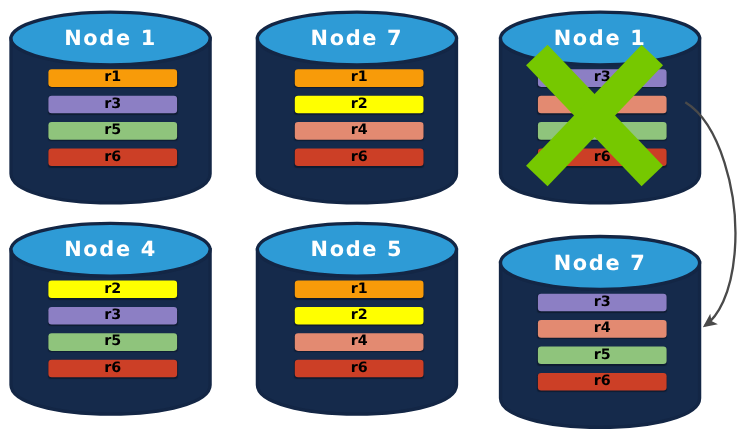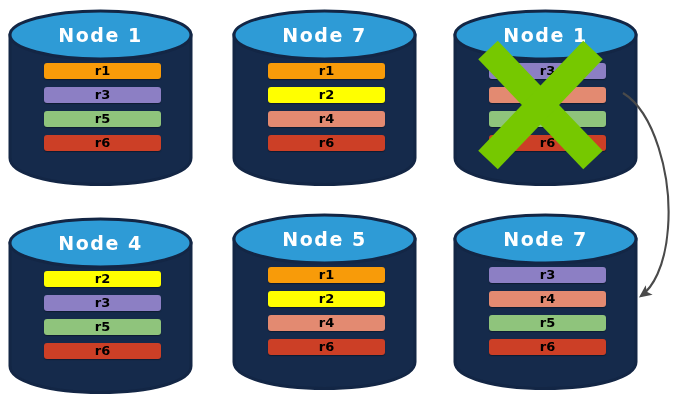--- a/index.html
+++ b/index.html
@@ -121,34 +121,34 @@
           <div class="bar" style="background: rgb(143, 196, 124);">r5</div>
           <div class="bar" style="background: rgb(204, 63, 38);">r6</div>
         </div>
         <svg class="cross" viewBox="0 0 185 178" width="185" height="178" style="left: 0px; top: 0px;">
           <g stroke="#76C800" stroke-width="27" stroke-linecap="butt">
             <line x1="35" y1="42" x2="140" y2="152"></line>
             <line x1="140" y1="42" x2="35" y2="152"></line>
           </g>
         </svg>
       </div>
-      <div class="node" style="left: 8px; top: 216px; text-decoration: underline;">
+      <div class="node" style="left: 8px; top: 200px; text-decoration: underline;">
         <svg class="cyl-svg" viewBox="0 0 185 178">
           <path d="M2,27 L2,150 C2,166 43,176.5 92.5,176.5 C142,176.5 183,166 183,150 L183,27 Z" fill="#152A4B" stroke="#132645" stroke-width="3"></path>
           <ellipse cx="92.5" cy="27" rx="90.5" ry="24" fill="#2E9BD6" stroke="#132645" stroke-width="3"></ellipse>
         </svg>
         <div class="node-label" style="color: rgb(255, 255, 255);">Node  4</div>
         <div class="bars">
           <div class="bar" style="background: rgb(255, 255, 0);">r2</div>
           <div class="bar" style="background: rgb(140, 127, 196);">r3</div>
           <div class="bar" style="background: rgb(143, 196, 124);">r5</div>
           <div class="bar" style="background: rgb(204, 63, 38);">r6</div>
         </div>
       </div>
-      <div class="node" style="left: 232px; top: 212px; padding-left: 46px;">
+      <div class="node" style="left: 232px; top: 200px; padding-left: 46px;">
         <svg class="cyl-svg" viewBox="0 0 185 178">
           <path d="M2,27 L2,150 C2,166 43,176.5 92.5,176.5 C142,176.5 183,166 183,150 L183,27 Z" fill="#152A4B" stroke="#132645" stroke-width="3"></path>
           <ellipse cx="92.5" cy="27" rx="90.5" ry="24" fill="#2E9BD6" stroke="#132645" stroke-width="3"></ellipse>
         </svg>
         <div class="node-label" style="color: rgb(255, 255, 255);">Node  5</div>
         <div class="bars">
           <div class="bar" style="background: rgb(248, 155, 9);">r1</div>
           <div class="bar" style="background: rgb(255, 255, 0);">r2</div>
           <div class="bar" style="background: rgb(227, 138, 113);">r4</div>
           <div class="bar" style="background: rgb(204, 63, 38);">r6</div>

